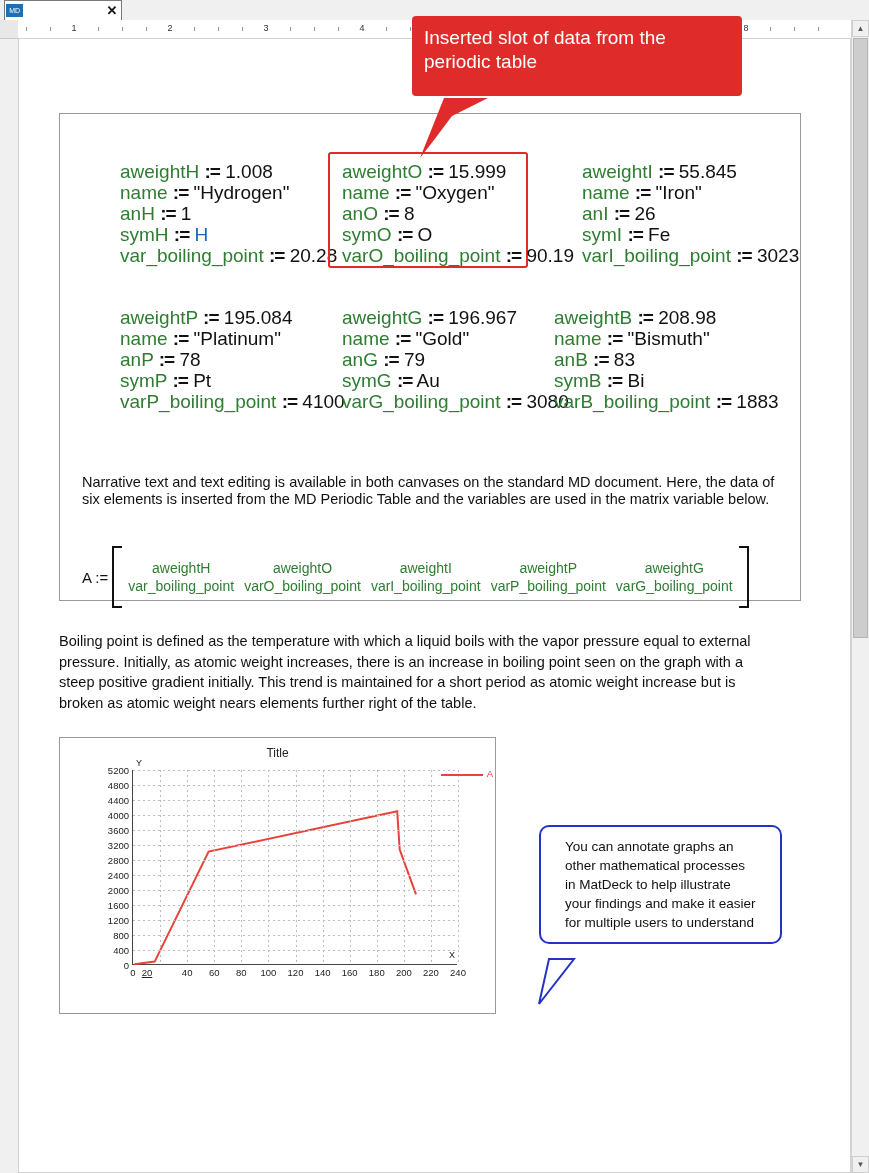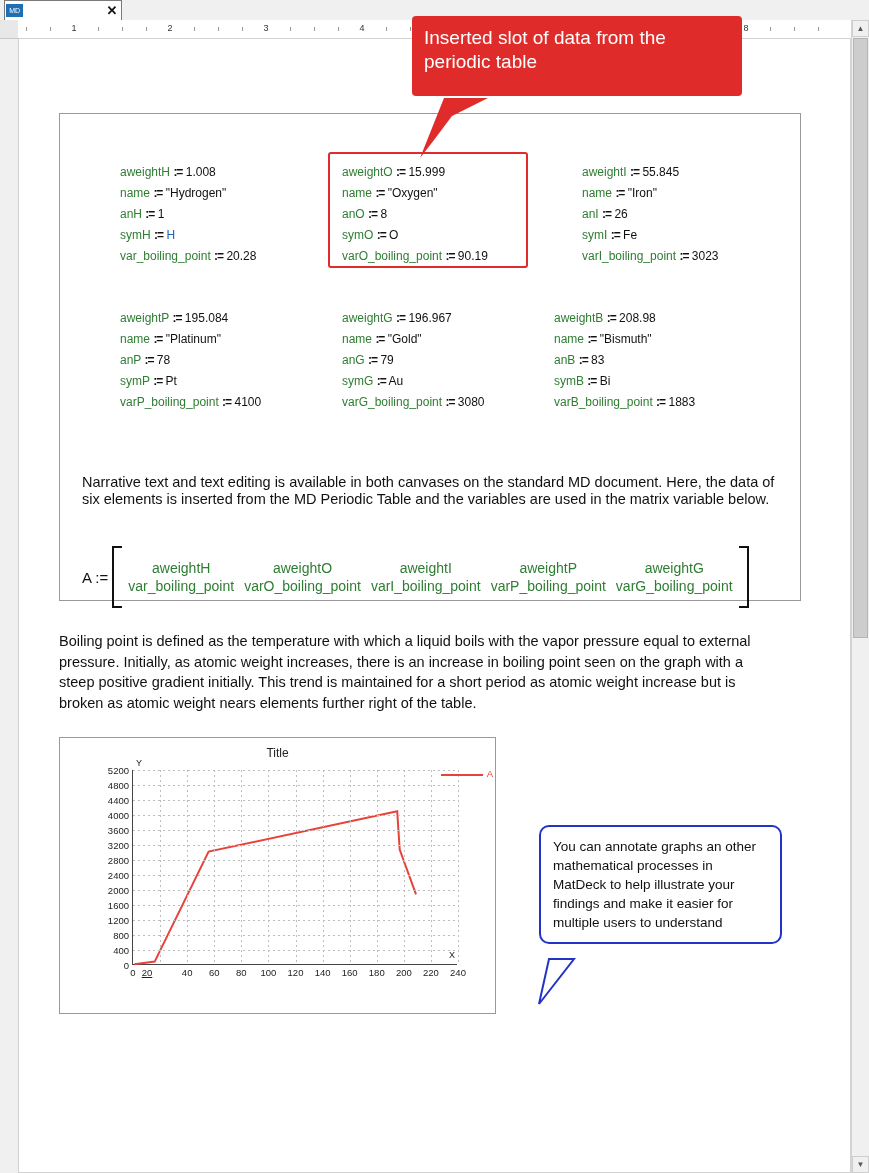--- a/index.html
+++ b/index.html
@@ -134,21 +134,21 @@
     overflow: hidden;
   }
   .canvas-box {
     position: absolute;
     border: 1px solid #999;
     background: #fff;
   }
   
   #canvas1 { left: 40px; top: 74px; width: 740px; height: 486px; }
 
-  .var-block { position: absolute; font-size: 12px; color: #2e7d32; white-space: nowrap; }
+  .var-block { position: absolute; font-size: 19px; color: #2e7d32; white-space: nowrap; }
   .var-line { margin-bottom: 5px; line-height: 16px; }
   .v-name { color: #2e7d32; }
   .v-assign { color: #111; font-weight: bold; letter-spacing: -1px; }
   .v-num { color: #111; }
   .v-str { color: #111; }
   .v-sym { color: #1565c0; }
   .v-plain { color: #111; }
 
   
   .hl-rect {
@@ -263,21 +263,21 @@
     font-size: 9.5px; color: #e8433a;
   }
   
   .bubble {
     position: absolute;
     left: 520px; top: 786px;
     width: 243px;
     background: #ffffff;
     border: 2px solid #2433c7;
     border-radius: 10px;
-    padding: 10px 12px;
+    padding: 10px 24px;
     font-size: 13.5px;
     line-height: 19px;
     color: #111;
     box-sizing: border-box;
   }
 </style>
 </head>
 <body>
 
 <div class="app">

